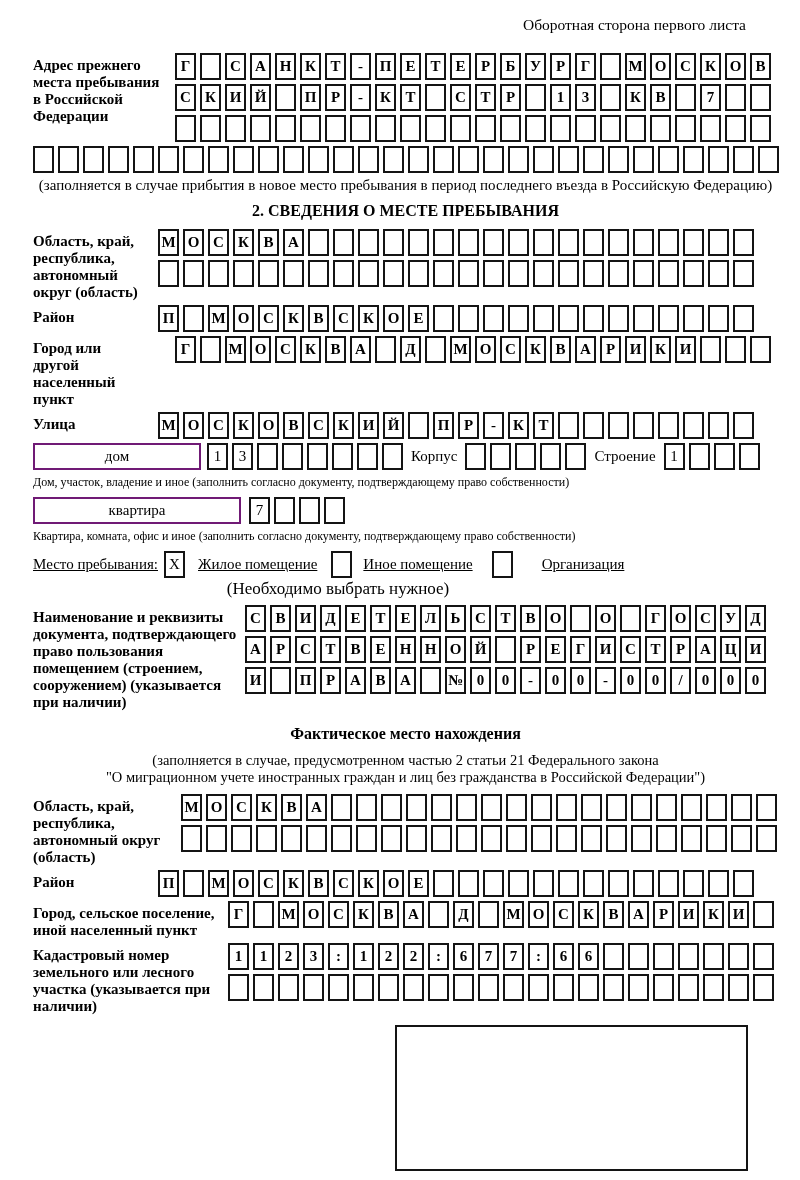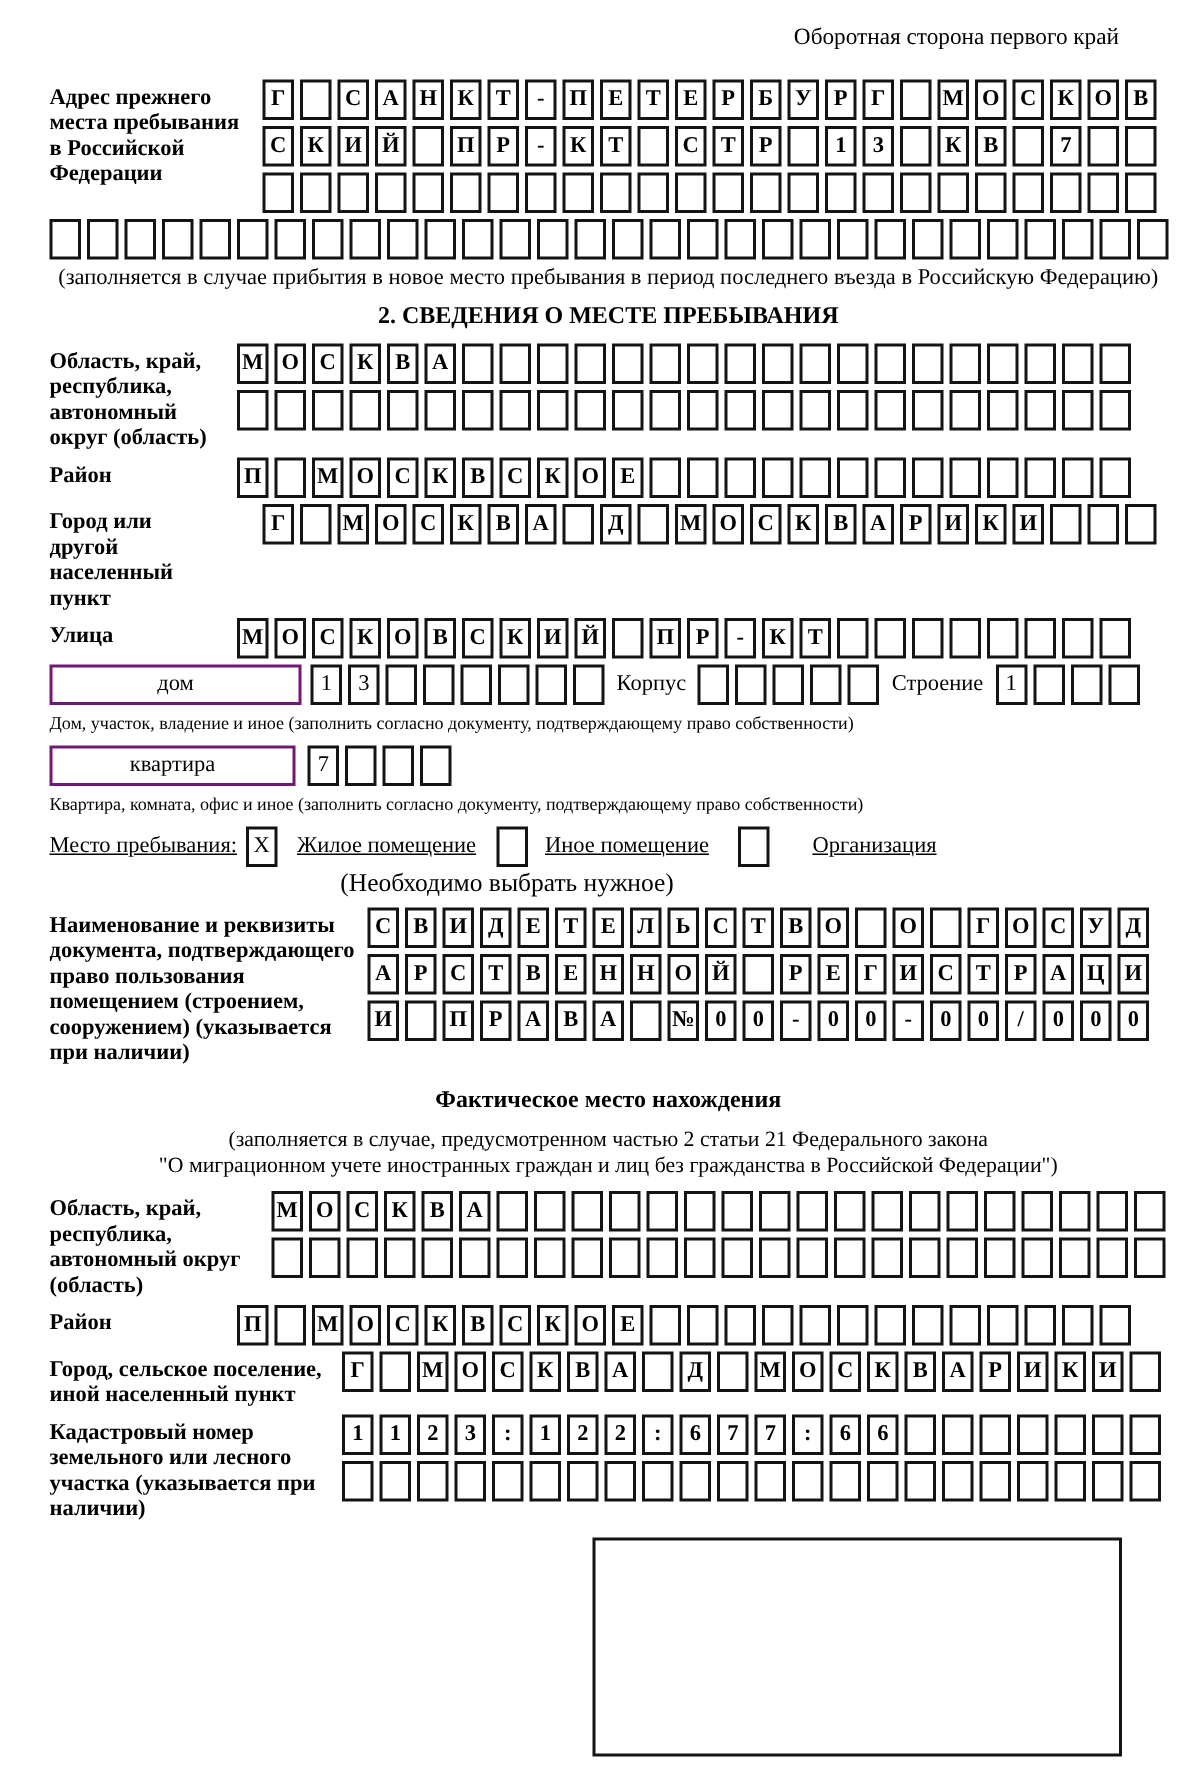--- a/index.html
+++ b/index.html
@@ -23,37 +23,37 @@
     font-size:15px;line-height:15px;
   }
   .ml17{margin-left:17px;}
   .note{text-align:center;font-size:15px;margin:2px 0 6px;}
   .sec-title{text-align:center;font-weight:bold;font-size:16px;margin:8px 0 10px;}
   .inline-row{display:flex;align-items:center;margin-bottom:4px;}
   .longbox{
     box-sizing:border-box;height:27px;border:2px solid #701a75;flex:none;
     display:flex;align-items:center;justify-content:center;font-size:15px;
   }
-  .wbox-dom{width:168px;} .wbox-kv{width:164px;}
+  .wbox-dom{width:168px;} .wbox-kv{width:208px;}
   .inline-label{flex:none;margin:0 8px;}
   .caption{font-size:12px;margin:0 0 6px;}
   .stay-row{display:flex;align-items:center;margin:4px 0 2px;}
   .stay-row .opt{flex:none;text-decoration:underline;}
   .stay-note{width:610px;text-align:center;font-size:17px;margin-bottom:8px;}
   .fact-note{text-align:center;font-size:14.5px;margin:0;}
   .stamp-box{width:353px;height:146px;border:2px solid #141414;margin:10px 0 8px 362px;box-sizing:border-box;}
   .stamp-caption{width:400px;margin-left:338px;text-align:center;font-size:14.8px;line-height:18px;}
   .mb0{margin-bottom:0;}
 </style>
 </head>
 <body>
 
 <div class="page">
 
-  <div class="corner">Оборотная сторона первого край</div>
+  <div class="corner">Оборотная сторона первого листа</div>
 
   <div class="field">
     <div class="label w142">Адрес прежнего места пребывания в Российской Федерации</div>
     <div class="rows">
       <div class="cells">
           <span class="cell">Г</span>
           <span class="cell"></span>
           <span class="cell">С</span>
           <span class="cell">А</span>
           <span class="cell">Н</span>

